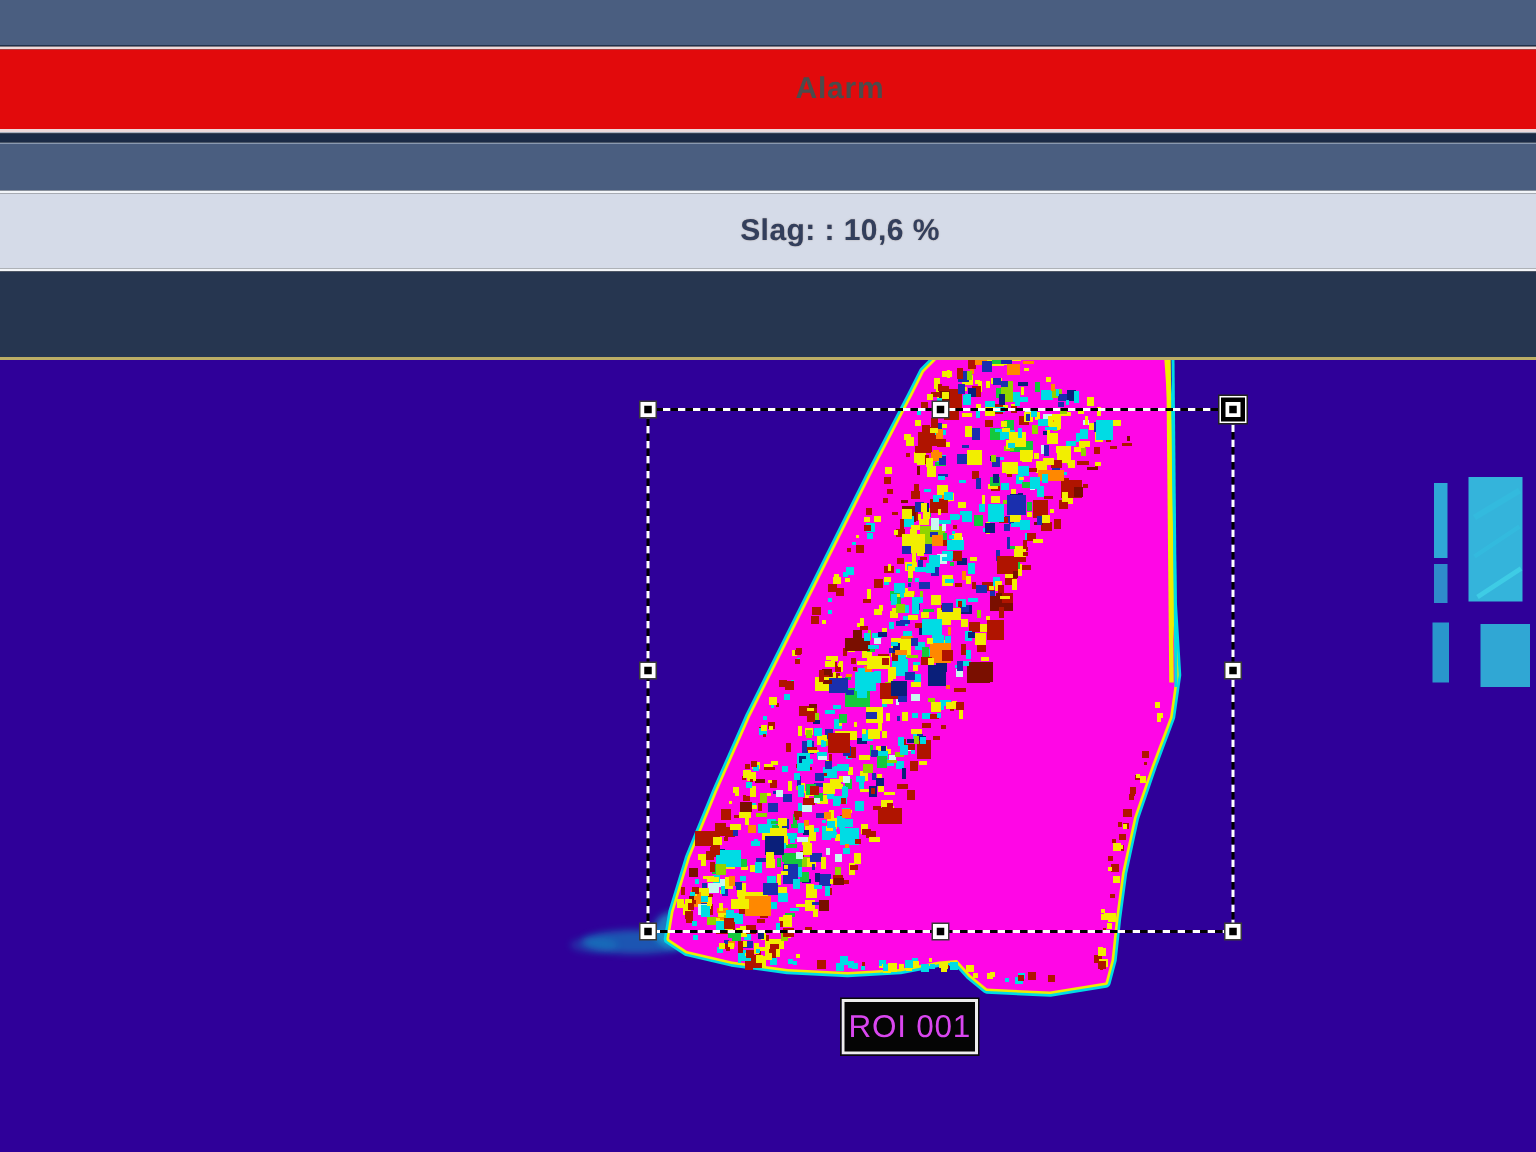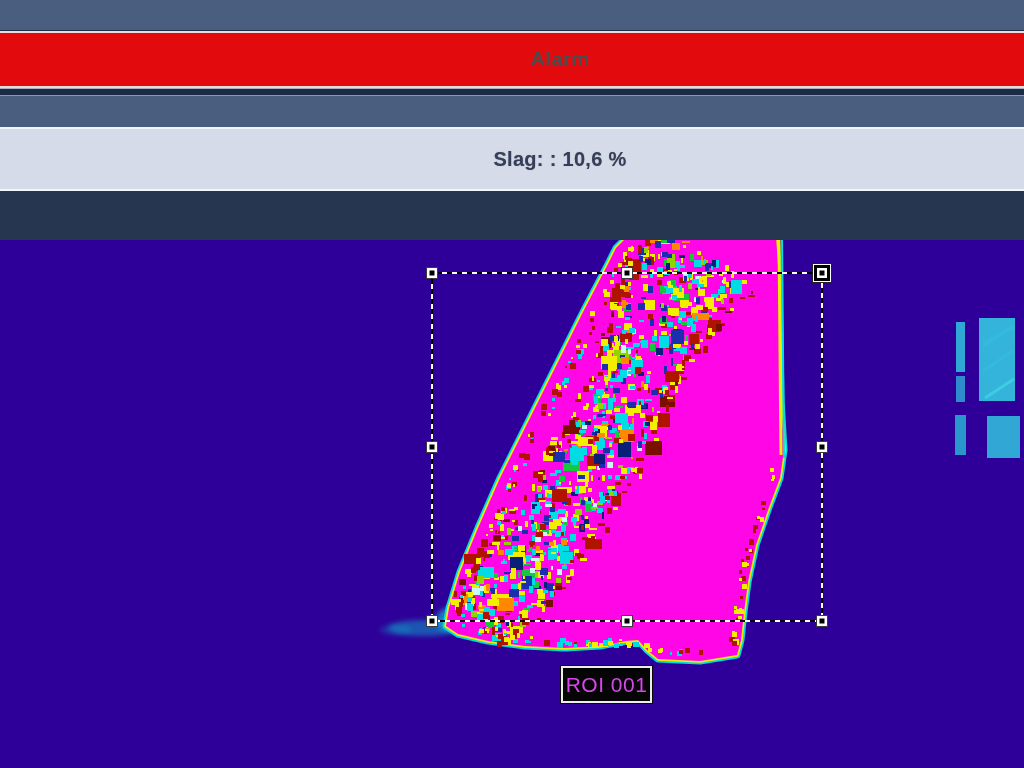--- a/index.html
+++ b/index.html
@@ -11,21 +11,21 @@
   .topbar   {height:30px;background:var(--c-top-bar);}
   .hl-dark  {height:1px;background:var(--c-divider-dark);}
   .hl-pink  {height:2px;background:var(--c-alarm-border);}
   .alarmbar {height:53px;background:var(--c-alarm-bg);display:flex;align-items:center;justify-content:center;}
   .alarmbar span{transform:translateX(48px);font-size:20px;font-weight:bold;color:var(--c-alarm-text);letter-spacing:.5px;}
   .hl-mid   {height:1px;background:var(--c-divider-mid);}
   .navythin {height:6px;background:var(--c-navy-thin);}
   .hl-light {height:1px;background:var(--c-divider-light);}
   .midbar   {height:31px;background:var(--c-mid-bar);}
   .hl-white {height:2px;background:var(--c-white-line);}
-  .slagbar  {height:60px;background:var(--c-slag-bg);display:flex;align-items:center;justify-content:center;text-align:right;}
+  .slagbar  {height:50px;background:var(--c-slag-bg);display:flex;align-items:center;justify-content:center;text-align:right;}
   .slagbar span{transform:translateX(48px);font-size:20px;font-weight:bold;color:var(--c-slag-text);
                 text-shadow:0 0 1px rgba(110,70,40,.45);letter-spacing:.3px;}
   .darkbar  {height:57px;background:var(--c-dark-bar);}
   .hl-tan   {height:2px;background:var(--c-separator-tan);}
   
   .image-area{position:absolute;top:240px;left:0;width:1024px;height:528px;}
   .image-area svg{display:block;}
   .roi-label{position:absolute;box-sizing:border-box;background:#050505;border:2px solid #ededed;
              outline:1px solid #0a0a0a;color:#d946ef;display:flex;align-items:center;justify-content:center;
              font-size:21px;letter-spacing:.5px;}

